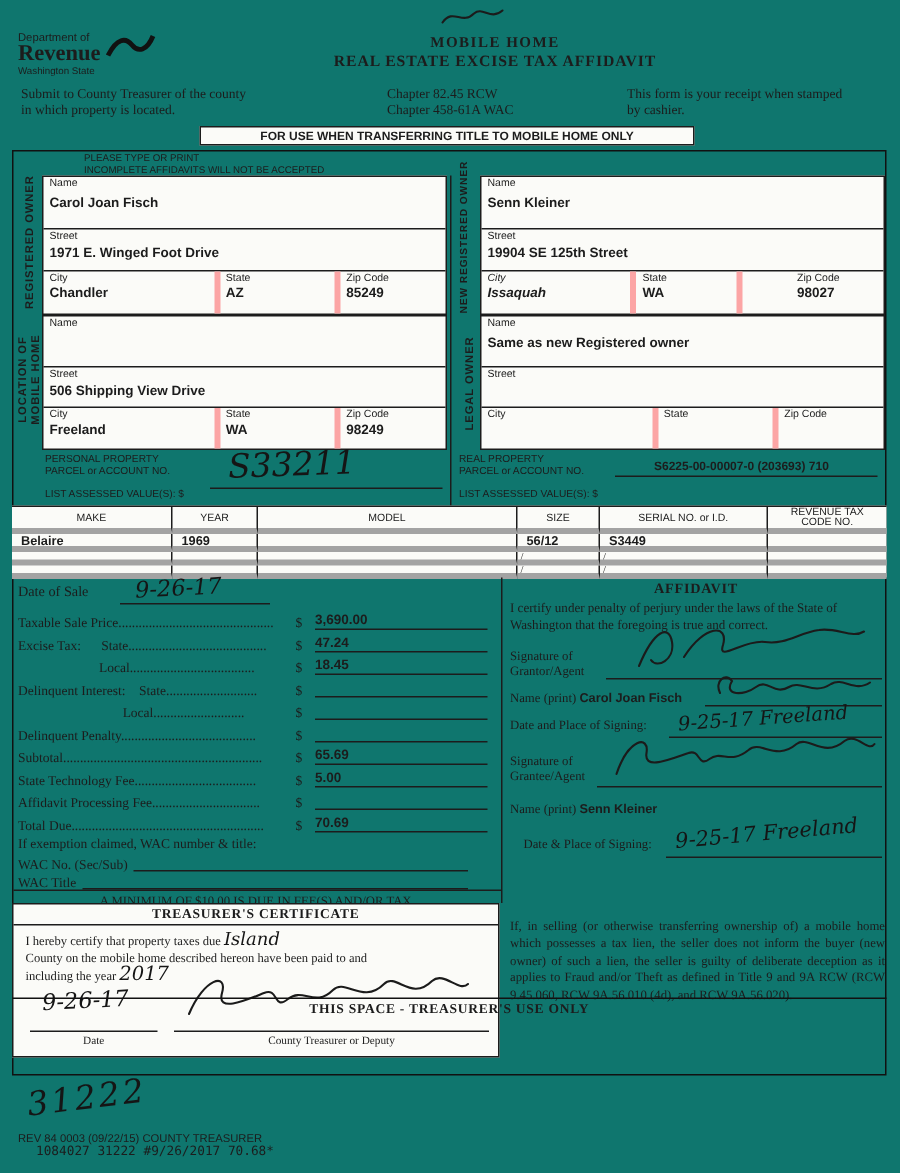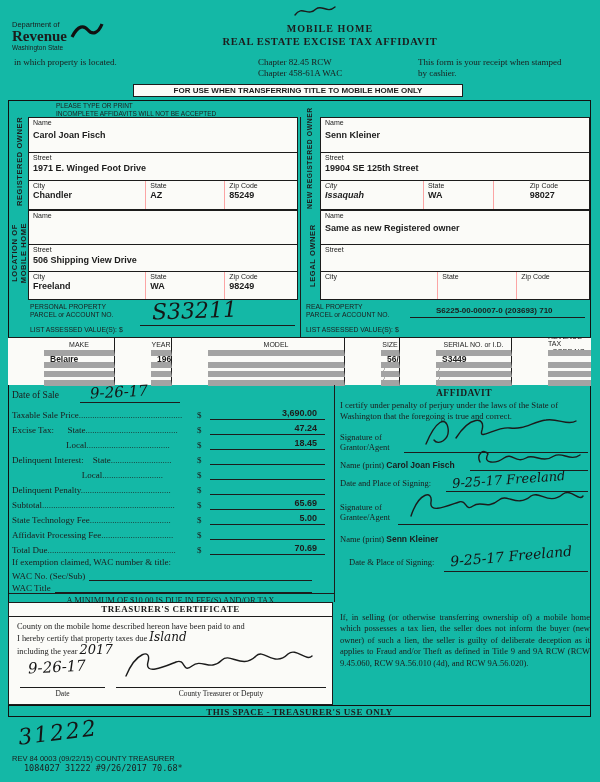--- a/index.html
+++ b/index.html
@@ -1,47 +1,47 @@
 <!DOCTYPE html>
 <html><head>
 <meta charset="utf-8">
 <style>
   html,body{margin:0;padding:0;background:#e8e8e6;}
-  .page{position:relative;width:600px;height:782px;background:#14b8a6;color:#1c1c1c;
+  .page{position:relative;width:600px;height:782px;background:#0f766e;color:#1c1c1c;
         font-family:"Liberation Serif",serif;overflow:hidden;margin:0 auto;}
   .abs{position:absolute;}
   .sans{font-family:"Liberation Sans",sans-serif;}
   .mono{font-family:"DejaVu Sans Mono",monospace;}
   .b{font-weight:bold;}
   .typed{font-family:"Liberation Sans",sans-serif;font-weight:bold;}
   .hand{font-family:"DejaVu Serif",serif;font-style:italic;color:#151515;}
   .ctr{text-align:center;}
   .box{border:1px solid #1c1c1c;box-sizing:border-box;}
   .mainbox{border:1.5px solid #111;box-sizing:border-box;}
   .vlabel{position:absolute;transform:rotate(-90deg);transform-origin:0 0;white-space:nowrap;
           font-family:"Liberation Sans",sans-serif;font-weight:bold;letter-spacing:.6px;}
   .obox{display:flex;flex-direction:column;box-sizing:border-box;border:1px solid #1c1c1c;background:#fbfbf8;}
   .orow{border-bottom:1px solid #1c1c1c;padding:1px 4px;box-sizing:border-box;}
   .orow:last-child{border-bottom:none;padding:0;}
   .flabel{font-size:7px;font-family:"Liberation Sans",sans-serif;}
   .fval{font-size:9px;margin-top:4px;}
   .csz{display:flex;height:100%;}
-  .cszcell{border-right:1px solid #fca5a5;padding:1px 4px;box-sizing:border-box;}
+  .cszcell{border-right:4px solid #fca5a5;padding:1px 4px;box-sizing:border-box;}
   .cszcell:last-child{border-right:none;}
   .vtable{display:grid;grid-template-columns:107px 57px 173px 55px 112px 79px;
           grid-template-rows:18px 12px 9px 9px;border-top:1px solid #1c1c1c;box-sizing:border-box;background:#fbfbf8;}
-  .vcell{border-right:1px solid #1c1c1c;border-bottom:6px solid #a3a3a3;box-sizing:border-box;
-         display:flex;align-items:center;overflow:hidden;margin-left:36px;}
+  .vcell{border-right:1px solid #1c1c1c;border-bottom:4px solid #a3a3a3;box-sizing:border-box;
+         display:flex;align-items:center;overflow:hidden;}
   .vcell.lastcol{border-right:none;}
   .vhdr{justify-content:center;font-size:7px;font-family:"Liberation Sans",sans-serif;}
   .vdata{font-size:8.5px;padding-left:6px;}
   .feerow{display:flex;align-items:flex-end;height:15px;}
   .feelabel{white-space:pre;overflow:hidden;font-size:9px;flex:0 0 185px;}
   .feedollar{font-size:9px;width:13px;flex:0 0 13px;}
-  .feeline{flex:1;border-bottom:1px solid #1c1c1c;text-align:right;font-size:9px;
+  .feeline{flex:1;border-bottom:1px solid #1c1c1c;text-align:left;font-size:9px;
            font-family:"Liberation Sans",sans-serif;font-weight:bold;padding:0 8px 0 0;min-height:11px;}
   .wacrow{display:flex;align-items:flex-end;width:300px;}
   .wacrow .lbl{font-size:9px;white-space:nowrap;padding-right:4px;}
   .wacrow .ln{flex:1;border-bottom:1px solid #1c1c1c;height:11px;}
   .sigline{position:absolute;border-top:1px solid #1c1c1c;font-size:7.5px;text-align:center;padding-top:1px;}
   svg.sig path{stroke:#1b1b1b;stroke-width:1.4;fill:none;stroke-linecap:round;}
 </style>
 </head>
 <body>
 
@@ -61,20 +61,21 @@
   <svg class="abs sig" style="left:292px;top:3px;" width="46" height="17" viewBox="0 0 46 17">
     <path d="M3 12 C 10 2, 16 14, 24 6 C 30 1, 35 11, 43 4"></path>
   </svg>
 
   <div class="abs ctr" style="left:140px;top:23px;width:380px;">
     <div class="b" style="font-size:10px;letter-spacing:1px;">MOBILE HOME</div>
     <div class="b" style="font-size:10.5px;letter-spacing:.6px;margin-top:2px;">REAL ESTATE EXCISE TAX AFFIDAVIT</div>
   </div>
 
   <div class="abs" style="left:14px;top:57px;font-size:9px;line-height:10.5px;width:225px;">
+    <div>Submit to County Treasurer of the county</div>
     <div>in which property is located.</div>
   </div>
 
   <div class="abs" style="left:258px;top:57px;font-size:9px;line-height:10.5px;">
     <div>Chapter 82.45 RCW</div>
     <div>Chapter 458-61A WAC</div>
   </div>
 
   <div class="abs" style="left:418px;top:57px;font-size:9px;line-height:10.5px;width:172px;">
     <div>This form is your receipt when stamped</div>
@@ -369,40 +370,40 @@
     <span class="typed" style="font-size:8.5px;">Senn Kleiner</span>
   </div>
 
   <div class="abs" style="left:349px;top:557px;font-size:8.5px;">Date &amp; Place of Signing:</div>
   <div class="abs hand" style="left:450px;top:548px;font-size:14px;transform:rotate(-5deg);">9-25-17 Freeland</div>
   <div class="abs" style="left:444px;top:571px;width:144px;border-top:1px solid #1c1c1c;"></div>
 
   <div class="abs box" style="left:8px;top:602px;width:325px;height:103px;background:#fbfbf8;">
     <div class="ctr b" style="font-size:9px;border-bottom:1px solid #1c1c1c;height:13px;line-height:13px;letter-spacing:.5px;">TREASURER'S CERTIFICATE</div>
     <div style="padding:4px 8px 0 8px;font-size:8.4px;line-height:11px;">
-      <div>County on the mobile home described hereon have been paid to and</div>
       <div>
         <span>I hereby certify that property taxes due</span>
         <span class="hand" style="font-size:12px;">Island</span>
       </div>
+      <div>County on the mobile home described hereon have been paid to and</div>
       <div>
         <span>including the year</span>
         <span class="hand" style="font-size:13px;">2017</span>
       </div>
     </div>
   </div>
   <div class="abs hand" style="left:28px;top:658px;font-size:15px;transform:rotate(-3deg);">9-26-17</div>
   <svg class="abs sig" style="left:118px;top:644px;" width="200" height="42" viewBox="0 0 200 42">
     <path d="M8 32 C 18 8, 34 4, 30 18 C 26 32, 48 22, 58 18 C 68 14, 64 30, 74 22 C 84 14, 92 28, 104 16 C 112 8, 124 26, 138 12 C 146 4, 156 24, 170 10 C 178 3, 188 18, 194 12"></path>
   </svg>
   <div class="sigline" style="left:20px;top:687px;width:85px;">Date</div>
   <div class="sigline" style="left:116px;top:687px;width:210px;">County Treasurer or Deputy</div>
 
   <div class="abs" style="left:340px;top:612px;width:250px;font-size:8.5px;line-height:11.4px;text-align:justify;">If, in selling (or otherwise transferring ownership of) a mobile home which possesses a tax lien, the seller does not inform the buyer (new owner) of such a lien, the seller is guilty of deliberate deception as it applies to Fraud and/or Theft as defined in Title 9 and 9A RCW (RCW 9.45.060, RCW 9A.56.010 (4d), and RCW 9A.56.020).</div>
 
-  <div class="abs ctr b" style="left:8px;top:705px;width:583px;height:12px;border-top:1.5px solid #111;font-size:9px;line-height:12px;letter-spacing:.5px;">THIS SPACE - TREASURER'S USE ONLY</div>
+  <div class="abs ctr b" style="left:8px;top:665px;width:583px;height:12px;border-top:1.5px solid #111;font-size:9px;line-height:12px;letter-spacing:.5px;">THIS SPACE - TREASURER'S USE ONLY</div>
 
   <div class="abs hand" style="left:18px;top:720px;font-size:22px;transform:rotate(-7deg);letter-spacing:2px;">31222</div>
 
   <div class="abs sans" style="left:12px;top:754px;font-size:7.5px;">REV 84 0003 (09/22/15) COUNTY TREASURER</div>
   <div class="abs mono" style="left:24px;top:763px;font-size:8.5px;text-align:center;">1084027 31222 #9/26/2017 70.68*</div>
 
 </div>
 
 </body></html>

